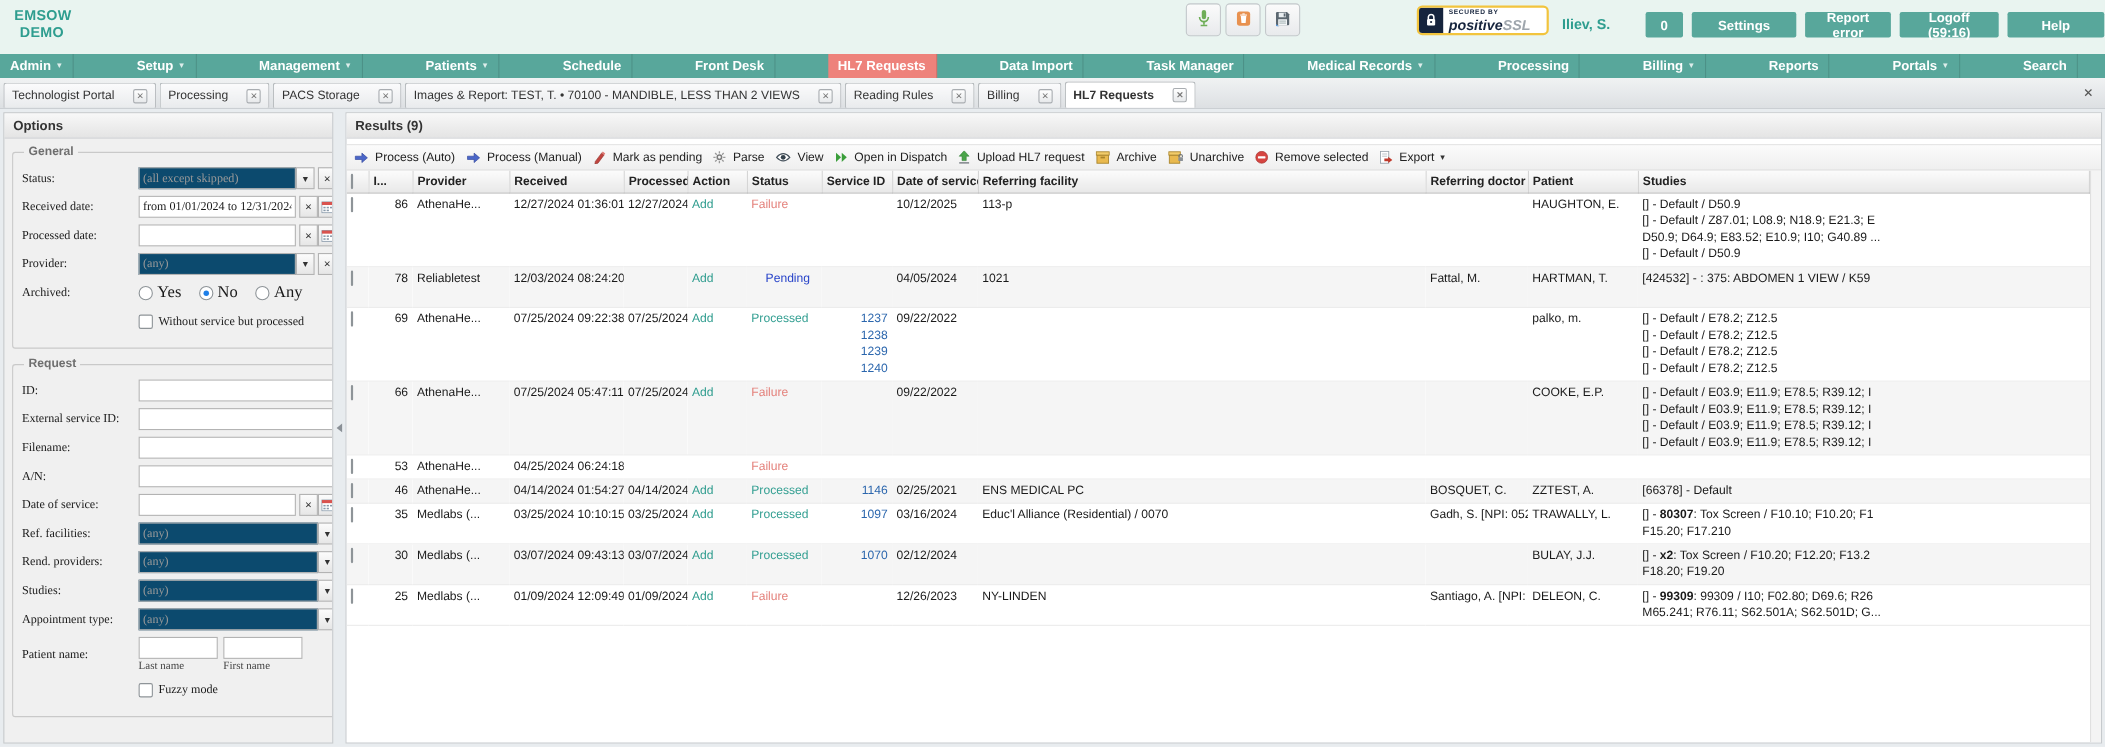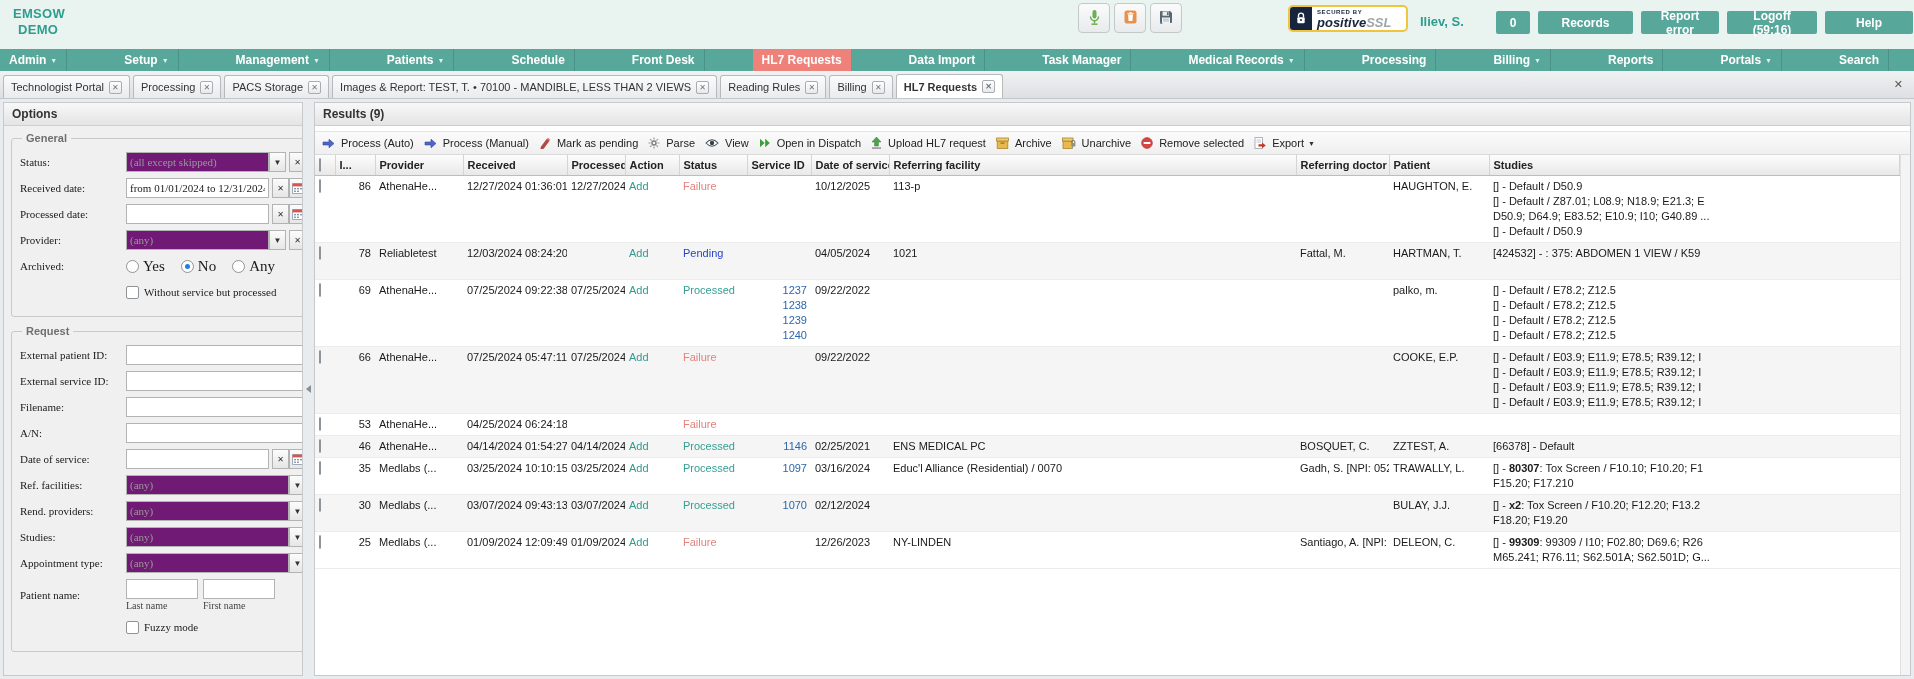--- a/index.html
+++ b/index.html
@@ -29,39 +29,39 @@
 .topbtn{height:23px;background:var(--teal);color:#fff;font-weight:bold;font-size:12px;border:none;border-radius:2px;display:flex;align-items:center;justify-content:center;cursor:pointer;font-family:inherit;}
 
 
 .menubar{height:22px;background:var(--teal);display:flex;flex:none;overflow:hidden;gap:48px;}
 .menu-item{padding:0 9px;display:flex;align-items:center;color:#fff;font-size:12px;font-weight:bold;border-right:1px solid rgba(0,0,0,.13);white-space:nowrap;cursor:pointer;}
 .menu-item.active{background:var(--salmon);}
 .mi-caret{font-size:7px;margin-left:4px;opacity:.8;margin-top:1px;}
 
 
 .tabbar{height:28px;background:linear-gradient(#f0f2f3,#dde0e3);border-bottom:1px solid #c3c7cb;display:flex;align-items:flex-end;padding:0 3px;flex:none;}
-.tab{height:23px;display:flex;align-items:center;gap:5px;padding:0 7px;background:linear-gradient(#fbfbfc,#e9ebed);border:1px solid #b6babd;border-bottom:none;border-radius:3px 3px 0 0;margin-right:3px;font-size:11px;color:#333;white-space:nowrap;cursor:pointer;}
+.tab{height:23px;display:flex;align-items:center;gap:17px;padding:0 7px;background:linear-gradient(#fbfbfc,#e9ebed);border:1px solid #b6babd;border-bottom:none;border-radius:3px 3px 0 0;margin-right:3px;font-size:11px;color:#333;white-space:nowrap;cursor:pointer;}
 .tab.active{background:#fff;font-weight:bold;height:24px;}
 .tab-close{width:13px;height:13px;border:1px solid #a9adb1;border-radius:2px;background:linear-gradient(#fff,#e7e9eb);color:#777;font-size:8px;line-height:11px;text-align:center;cursor:pointer;flex:none;}
 .tabbar-close{margin-left:auto;color:#555;font-size:11px;padding:0 8px;align-self:center;cursor:pointer;}
 
 
 .content{flex:1;display:flex;background:#e8ecef;padding:3px;overflow:hidden;}
 .panel-hdr{height:23px;background:linear-gradient(#f8f8f8,#e4e4e4);border-bottom:1px solid #cdd0d3;font-weight:bold;font-size:12px;color:#333;display:flex;align-items:center;padding:0 8px;flex:none;}
 
 
 .sidebar{width:300px;border:1px solid #c6cacd;background:#f0f0f0;display:flex;flex-direction:column;flex:none;overflow:hidden;}
 .sb-body{padding:6px 7px;flex:1;overflow:hidden;}
 fieldset{border:1px solid #c9c9c9;border-radius:3px;margin:0 0 8px 0;padding:2px 8px 8px 8px;}
 legend{font-size:11px;font-weight:bold;color:#6f6f6f;padding:0 4px;margin-left:2px;}
 .frow{display:flex;align-items:center;margin:6px 0;min-height:20px;font-family:Liberation Serif, serif;}
 .flabel{width:106px;font-size:11px;color:#1a1a1a;flex:none;}
 .fctrl{display:flex;align-items:center;flex:1;min-width:0;}
 input.txt{height:20px;border:1px solid #b3b3b3;background:#fff;font-size:11px;padding:0 3px;flex:1;min-width:0;font-family:inherit;color:#1a1a1a;}
-.combo{height:20px;border:1px solid #b3b3b3;background:#701a75;font-size:11px;color:#999;padding:0 3px;flex:1;display:flex;align-items:center;overflow:hidden;white-space:nowrap;min-width:0;}
+.combo{height:20px;border:1px solid #b3b3b3;background:#0c4a6e;font-size:11px;color:#999;padding:0 3px;flex:1;display:flex;align-items:center;overflow:hidden;white-space:nowrap;min-width:0;}
 .sqbtn{width:17px;height:20px;border:1px solid #b3b3b3;background:linear-gradient(#fcfcfc,#e6e6e6);display:flex;align-items:center;justify-content:center;font-size:8px;color:#333;flex:none;cursor:pointer;}
 .sqbtn.gap{margin-left:3px;}
 .radio{width:13px;height:13px;border-radius:50%;border:1px solid #8e9498;background:#fff;margin-right:4px;position:relative;flex:none;cursor:pointer;}
 .radio.sel::after{content:'';position:absolute;left:3px;top:3px;right:3px;bottom:3px;border-radius:50%;background:#1e7fe8;}
 .ropt{display:flex;align-items:center;margin-right:16px;font-size:15px;}
 .chk{width:13px;height:13px;border:1px solid #8e9498;background:#fff;border-radius:2px;margin-right:5px;flex:none;cursor:pointer;}
 .np{display:flex;flex-direction:column;}
 .np-inputs{display:flex;gap:5px;}
 .np-inputs input{width:72px;flex:none;}
 .np-labels{display:flex;gap:5px;margin-top:1px;}
@@ -78,21 +78,21 @@
 .tb-item svg{margin-right:3px;flex:none;}
 .tb-caret{font-size:7px;color:#333;margin-left:4px;}
 .grid-wrap{flex:1;display:flex;overflow:hidden;}
 table{border-collapse:collapse;table-layout:fixed;width:calc(100% - 10px);align-self:flex-start;}
 th{background:linear-gradient(#fcfcfc,#e8e8e8);border-right:1px solid #d5d5d5;border-bottom:1px solid #bdbdbd;font-size:11px;font-weight:bold;text-align:left;padding:4px;color:#222;white-space:nowrap;overflow:hidden;cursor:pointer;}
 td{font-size:11px;color:#1a1a1a;padding:3px 4px;vertical-align:top;line-height:15px;overflow:hidden;white-space:nowrap;border-bottom:1px solid #ececec;}
 tr.even td{background:#f5f5f5;}
 td.num{text-align:right;}
 td.svc{text-align:right;}
 .st-failure{color:var(--failure);}
-.st-pending{color:var(--pending);}
+.st-pending{color:var(--pending);margin-left:13px;}
 .st-processed{color:var(--processed);}
 .addlink{color:var(--addlink);cursor:pointer;}
 .svclink{color:var(--linkblue);display:block;cursor:pointer;}
 .study-line{display:block;overflow:hidden;}
 .vscroll{width:10px;background:#f4f4f4;border-left:1px solid #e0e0e0;flex:none;}
 </style>
 </head>
 <body>
 
 <div class="app">
@@ -138,21 +138,21 @@
           </svg>
       </div>
       <div class="ssl-text">
         <div class="ssl-top">SECURED BY</div>
         <div class="ssl-brand"><span>positive</span><span class="ssl-suffix">SSL</span></div>
       </div>
     </div>
     <div class="username">Iliev, S.</div>
     <div class="topbtns" id="topbtns">
         <button class="topbtn" style="width: 34px;">0</button>
-        <button class="topbtn" style="width: 95px;">Records</button>
+        <button class="topbtn" style="width: 95px;">Settings</button>
         <button class="topbtn" style="width: 78px;">Report error</button>
         <button class="topbtn" style="width: 90px;">Logoff (59:16)</button>
         <button class="topbtn" style="width: 88px;">Help</button>
       </div>
   </div>
 
   <div class="menubar" id="menubar">
       <div class="menu-item">
         <span>Admin</span>
         <span class="mi-caret">▼</span>
@@ -339,21 +339,21 @@
               <span class="flabel"></span>
               <div class="fctrl">
                 <span class="chk"></span>
                 <span>Without service but processed</span>
               </div>
             </div>
           </fieldset>
           <fieldset>
             <legend>Request</legend>
             <div class="frow">
-              <span class="flabel">External patient ID:</span>
+              <span class="flabel">ID:</span>
               <div class="fctrl">
                 <input class="txt" type="text" style="">
               </div>
             </div>
             <div class="frow">
               <span class="flabel">External service ID:</span>
               <div class="fctrl">
                 <input class="txt" type="text" style="">
               </div>
             </div>

